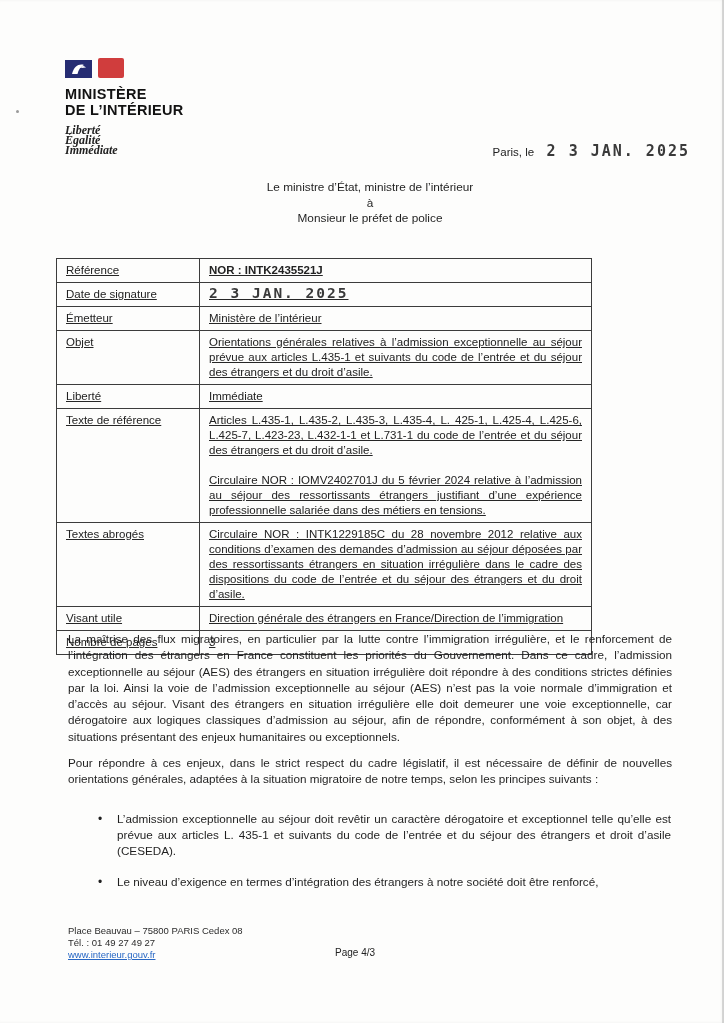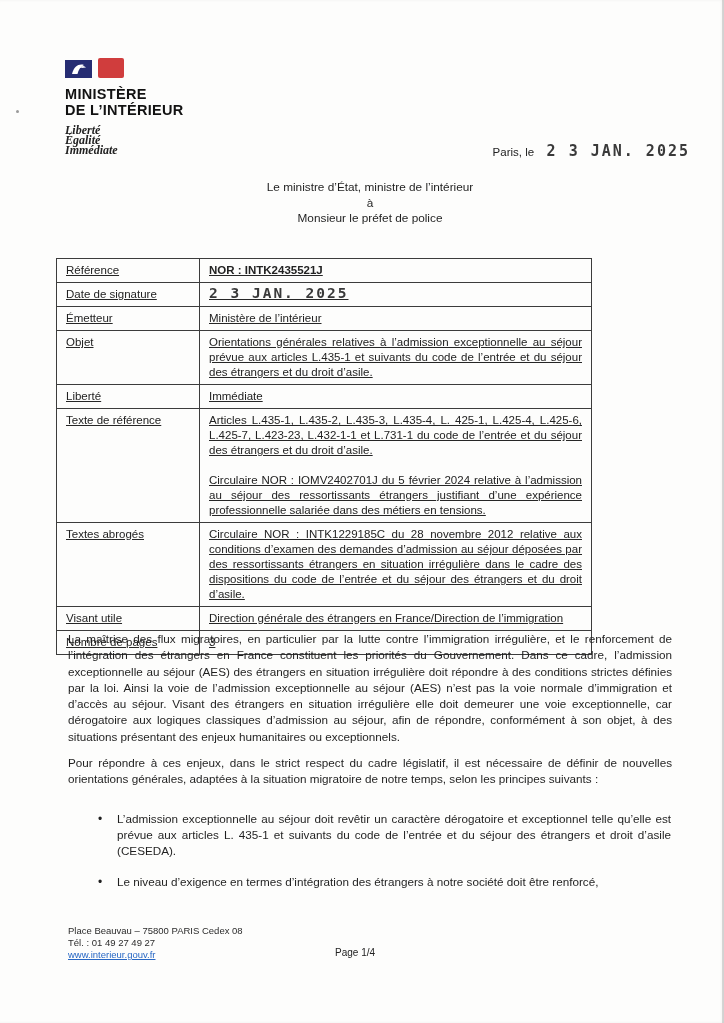--- a/index.html
+++ b/index.html
@@ -133,15 +133,15 @@
       <li>L’admission exceptionnelle au séjour doit revêtir un caractère dérogatoire et exceptionnel telle qu’elle est prévue aux articles L. 435-1 et suivants du code de l’entrée et du séjour des étrangers et droit d’asile (CESEDA).</li>
       <li>Le niveau d’exigence en termes d’intégration des étrangers à notre société doit être renforcé,</li>
     </ul>
   </div>
 
   <div class="footer">
     <div>Place Beauvau – 75800 PARIS Cedex 08</div>
     <div>Tél. : 01 49 27 49 27</div>
     <div><a href="#">www.interieur.gouv.fr</a></div>
   </div>
-  <div class="page-indicator">Page 1/4</div>
+  <div class="page-indicator">Page 4/3</div>
 
 </div>
 
 </body></html>

